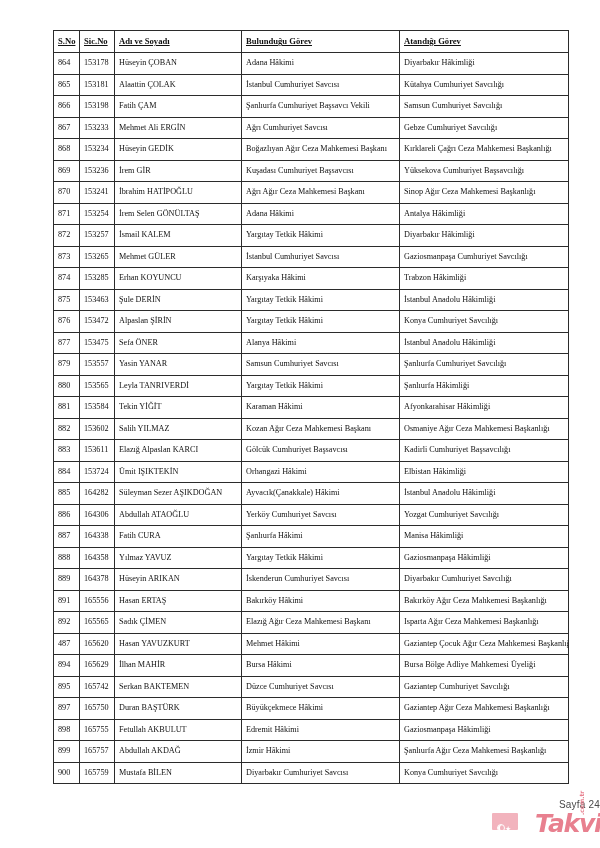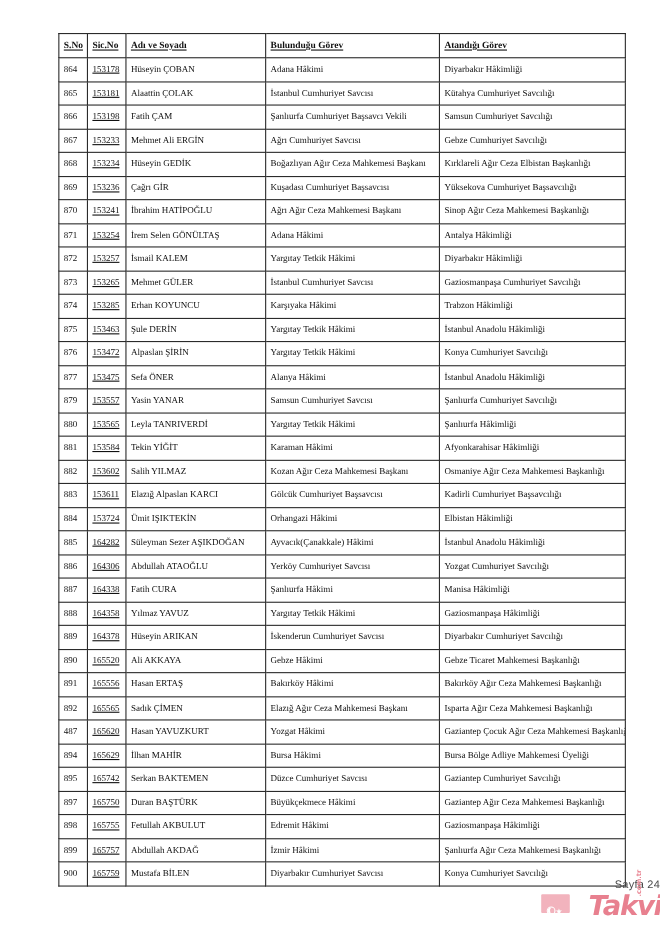--- a/index.html
+++ b/index.html
@@ -62,21 +62,21 @@
   }
 
   
   col.c-sno   { width: 26px; }
   col.c-sicno { width: 35px; }
   col.c-name  { width: 127px; }
   col.c-cur   { width: 158px; }
   col.c-new   { width: 169px; }
 
   td.sno, th.sno { text-align: center; }
-  td.sicno, th.sicno { text-align: center; text-decoration: underline; }
+  td.sicno, th.sicno { text-align: center; }
   th.sno .hdr, th.sicno .hdr { }
 
   td.sno { text-align: center; }
   td.sicno { text-align: center; }
 
   #footer-page {
     position: absolute;
     left: 0;
     top: 799px;
     width: 600px;
@@ -198,26 +198,26 @@
             <td class="sicno">153233</td>
             <td class="name">Mehmet Ali ERGİN</td>
             <td class="cur">Ağrı Cumhuriyet Savcısı</td>
             <td class="new">Gebze Cumhuriyet Savcılığı</td>
           </tr>
           <tr>
             <td class="sno">868</td>
             <td class="sicno">153234</td>
             <td class="name">Hüseyin GEDİK</td>
             <td class="cur">Boğazlıyan Ağır Ceza Mahkemesi Başkanı</td>
-            <td class="new">Kırklareli Ağır Ceza Elbistan Başkanlığı</td>
+            <td class="new">Kırklareli Çağrı Ceza Mahkemesi Başkanlığı</td>
           </tr>
           <tr>
             <td class="sno">869</td>
             <td class="sicno">153236</td>
-            <td class="name">Çağrı GİR</td>
+            <td class="name">İrem GİR</td>
             <td class="cur">Kuşadası Cumhuriyet Başsavcısı</td>
             <td class="new">Yüksekova Cumhuriyet Başsavcılığı</td>
           </tr>
           <tr>
             <td class="sno">870</td>
             <td class="sicno">153241</td>
             <td class="name">İbrahim HATİPOĞLU</td>
             <td class="cur">Ağrı Ağır Ceza Mahkemesi Başkanı</td>
             <td class="new">Sinop Ağır Ceza Mahkemesi Başkanlığı</td>
           </tr>
@@ -341,45 +341,38 @@
             <td class="new">Gaziosmanpaşa Hâkimliği</td>
           </tr>
           <tr>
             <td class="sno">889</td>
             <td class="sicno">164378</td>
             <td class="name">Hüseyin ARIKAN</td>
             <td class="cur">İskenderun Cumhuriyet Savcısı</td>
             <td class="new">Diyarbakır Cumhuriyet Savcılığı</td>
           </tr>
           <tr>
-            <td class="sno">890</td>
-            <td class="sicno">165520</td>
-            <td class="name">Ali AKKAYA</td>
-            <td class="cur">Gebze Hâkimi</td>
-            <td class="new">Gebze Ticaret Mahkemesi Başkanlığı</td>
-          </tr>
-          <tr>
             <td class="sno">891</td>
             <td class="sicno">165556</td>
             <td class="name">Hasan ERTAŞ</td>
             <td class="cur">Bakırköy Hâkimi</td>
             <td class="new">Bakırköy Ağır Ceza Mahkemesi Başkanlığı</td>
           </tr>
           <tr>
             <td class="sno">892</td>
             <td class="sicno">165565</td>
             <td class="name">Sadık ÇİMEN</td>
             <td class="cur">Elazığ Ağır Ceza Mahkemesi Başkanı</td>
             <td class="new">Isparta Ağır Ceza Mahkemesi Başkanlığı</td>
           </tr>
           <tr>
             <td class="sno">487</td>
             <td class="sicno">165620</td>
             <td class="name">Hasan YAVUZKURT</td>
-            <td class="cur">Yozgat Hâkimi</td>
+            <td class="cur">Mehmet Hâkimi</td>
             <td class="new">Gaziantep Çocuk Ağır Ceza Mahkemesi Başkanlığı</td>
           </tr>
           <tr>
             <td class="sno">894</td>
             <td class="sicno">165629</td>
             <td class="name">İlhan MAHİR</td>
             <td class="cur">Bursa Hâkimi</td>
             <td class="new">Bursa Bölge Adliye Mahkemesi Üyeliği</td>
           </tr>
           <tr>

